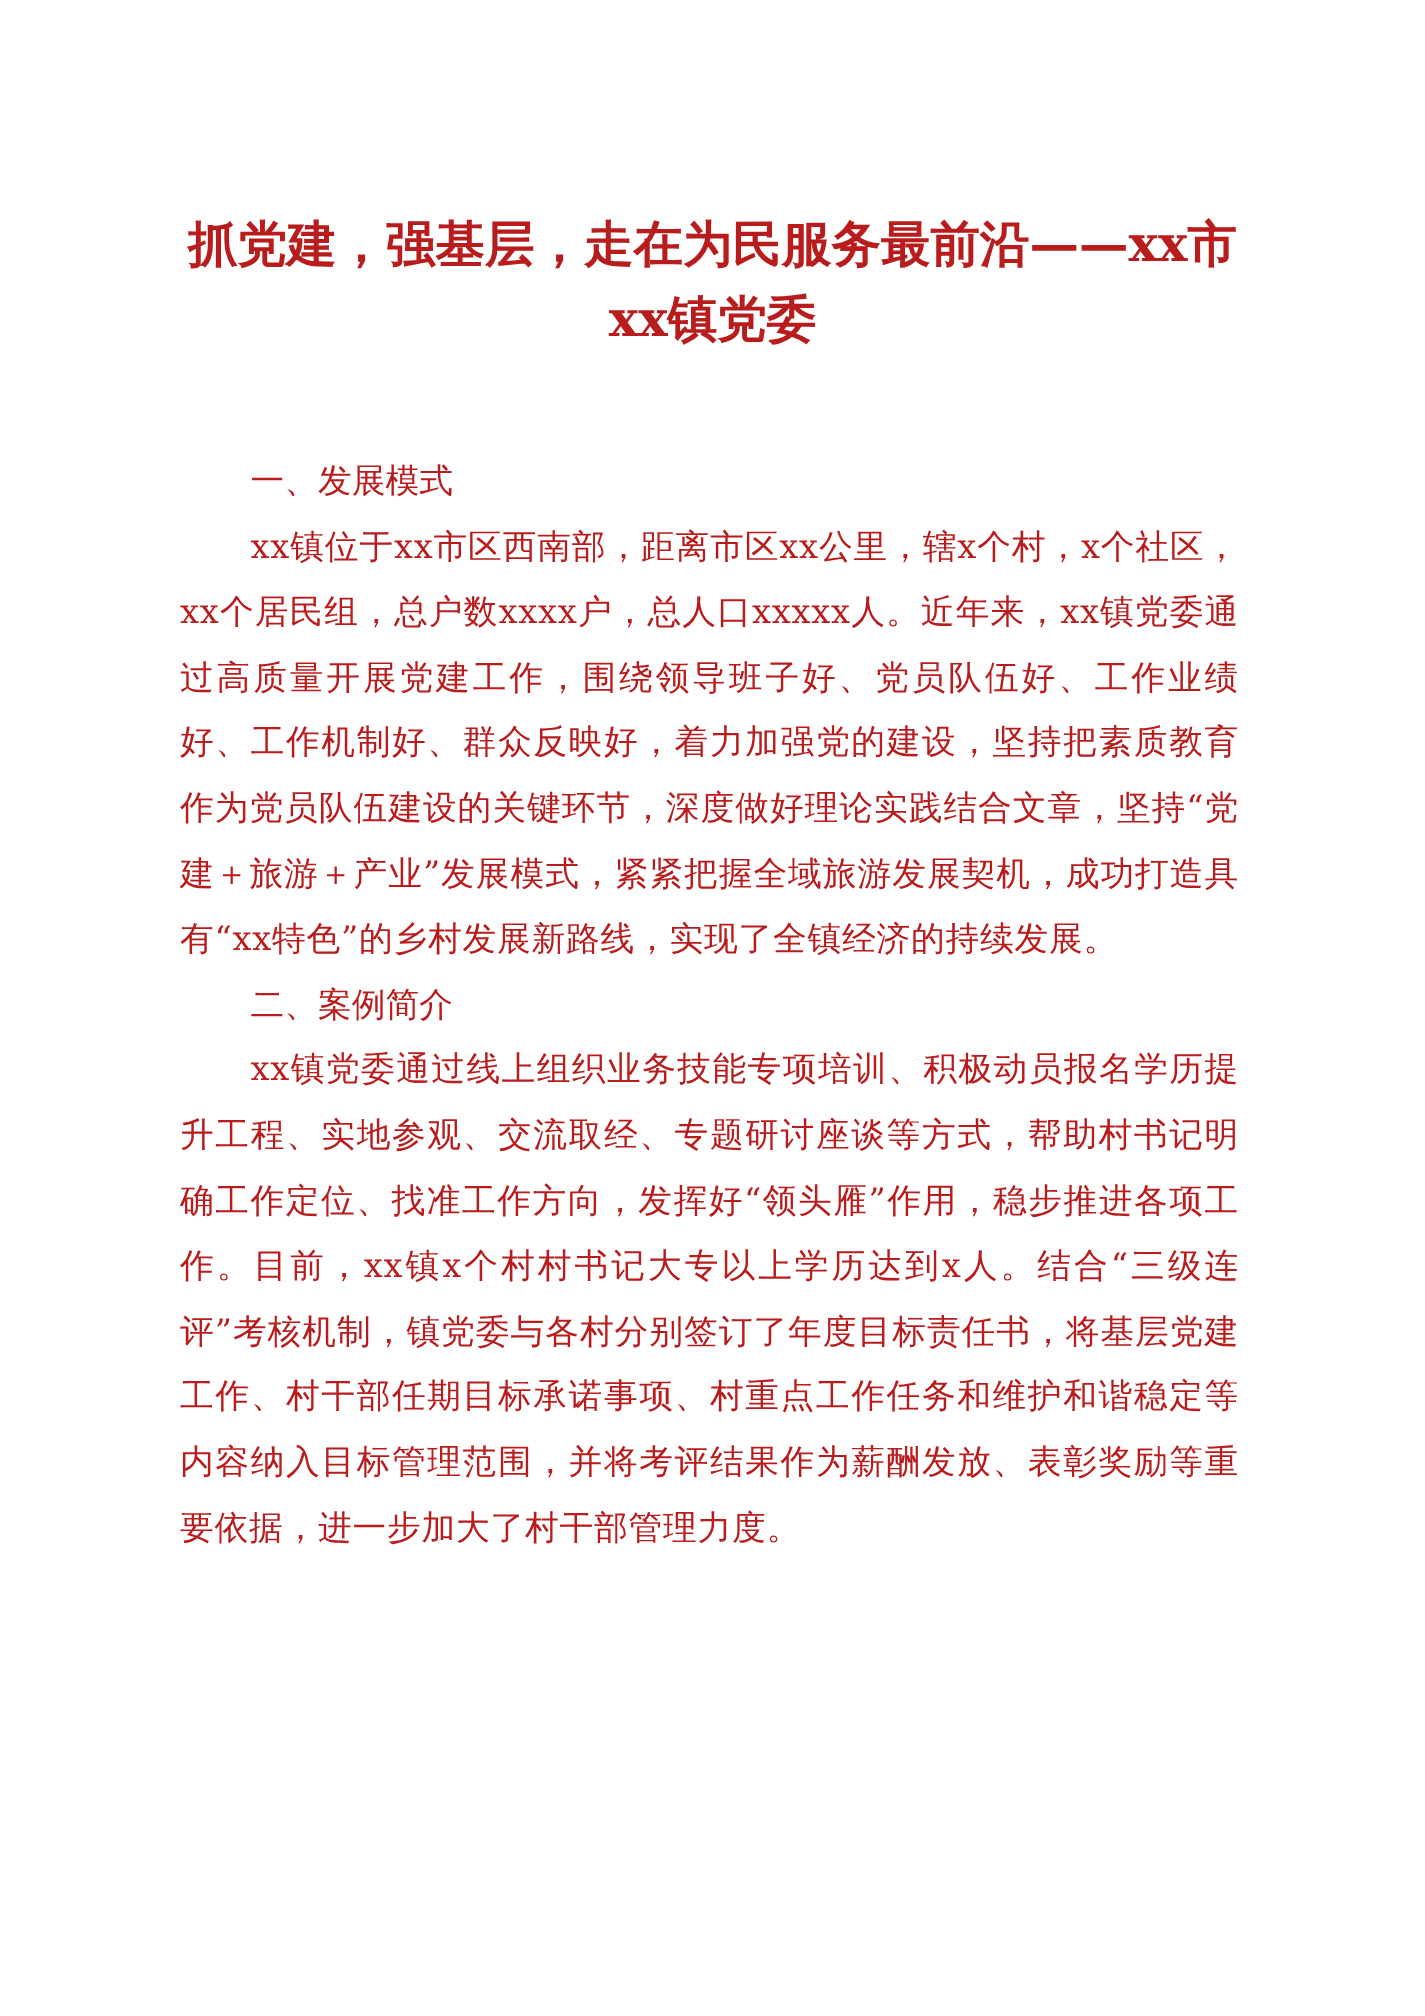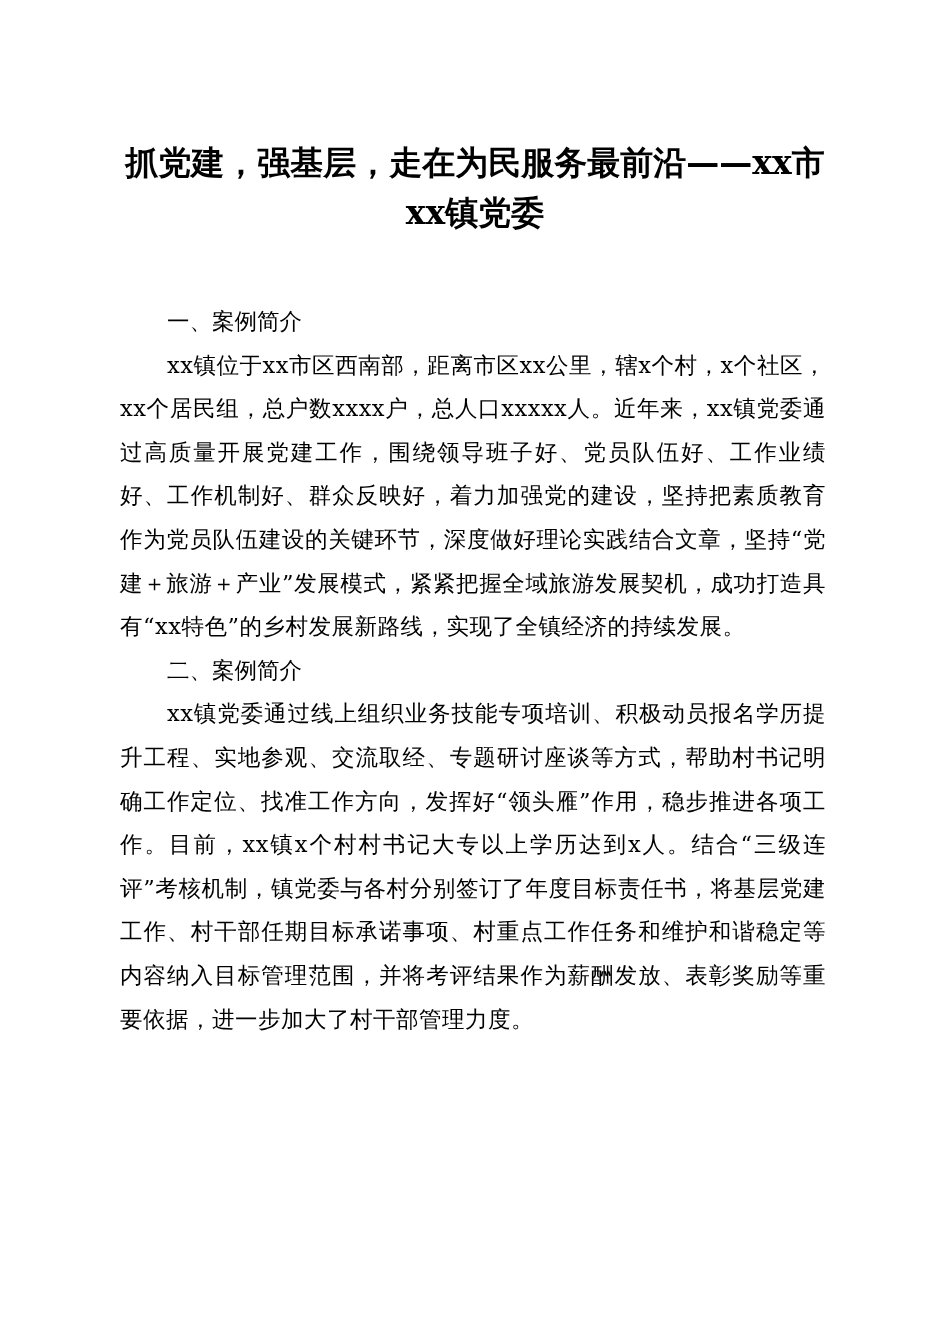--- a/index.html
+++ b/index.html
@@ -1,19 +1,19 @@
 <!DOCTYPE html>
 <html><head>
   <meta charset="utf-8">
   <style>
     html, body { margin: 0; padding: 0; background: #ffffff; }
     body { width: 950px; height: 1344px; position: relative; overflow: hidden; }
     .page {
       position: absolute; left: 0; top: 0; width: 950px; height: 1344px;
-      background: #ffffff; color: #000000;
+      background: #ffffff; color: #b91c1c;
     }
     .title {
       position: absolute; left: 110px; width: 730px; top: 138px;
       text-align: center;
       font-family: "DejaVu Serif", "Liberation Serif", serif;
       font-weight: bold; font-size: 33px; line-height: 50px; letter-spacing: 0px;
     }
     .body {
       position: absolute; left: 120px; top: 300px; width: 706px;
       font-family: "DejaVu Serif", "Liberation Serif", serif;
@@ -33,18 +33,18 @@
       margin: 0; text-indent: 47px; letter-spacing: 0.5px;
     }
   </style>
 </head>
 <body>
 
 <div class="page">
   <div class="title">抓党建，强基层，走在为民服务最前沿——xx市xx镇党委</div>
 
   <div class="body">
-    <div class="h1">一、案例简介</div>
+    <div class="h1">一、发展模式</div>
     <p class="para">xx镇位于xx市区西南部，距离市区xx公里，辖x个村，x个社区，xx个居民组，总户数xxxx户，总人口xxxxx人。近年来，xx镇党委通过高质量开展党建工作，围绕领导班子好、党员队伍好、工作业绩好、工作机制好、群众反映好，着力加强党的建设，坚持把素质教育作为党员队伍建设的关键环节，深度做好理论实践结合文章，坚持“党建＋旅游＋产业”发展模式，紧紧把握全域旅游发展契机，成功打造具有“xx特色”的乡村发展新路线，实现了全镇经济的持续发展。</p>
     <div class="h1">二、案例简介</div>
     <p class="para">xx镇党委通过线上组织业务技能专项培训、积极动员报名学历提升工程、实地参观、交流取经、专题研讨座谈等方式，帮助村书记明确工作定位、找准工作方向，发挥好“领头雁”作用，稳步推进各项工作。目前，xx镇x个村村书记大专以上学历达到x人。结合“三级连评”考核机制，镇党委与各村分别签订了年度目标责任书，将基层党建工作、村干部任期目标承诺事项、村重点工作任务和维护和谐稳定等内容纳入目标管理范围，并将考评结果作为薪酬发放、表彰奖励等重要依据，进一步加大了村干部管理力度。</p>
   </div>
 </div>
 
 </body></html>

